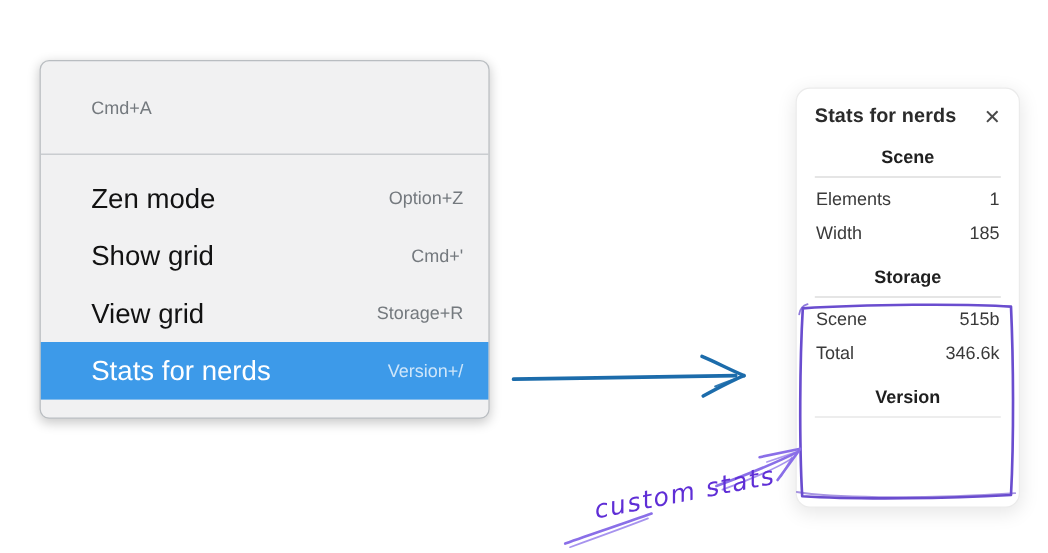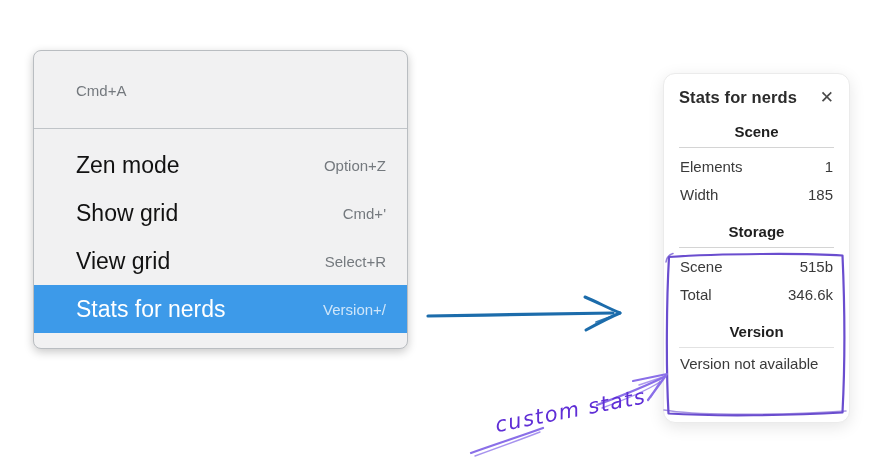--- a/index.html
+++ b/index.html
@@ -89,21 +89,21 @@
   <div class="menu-item">
     <span>Zen mode</span>
     <span class="shortcut">Option+Z</span>
   </div>
   <div class="menu-item">
     <span>Show grid</span>
     <span class="shortcut">Cmd+'</span>
   </div>
   <div class="menu-item">
     <span>View grid</span>
-    <span class="shortcut">Select+R</span>
+    <span class="shortcut">Storage+R</span>
   </div>
   <div class="menu-item selected" style="background-color: rgb(61, 154, 233);">
     <span>Stats for nerds</span>
     <span class="shortcut">Version+/</span>
   </div>
 </div>
 
 <div class="panel">
   <div class="panel-header">
     <span class="panel-title">Stats for nerds</span>
@@ -136,21 +136,20 @@
       <div class="stat-row">
         <span>Total</span>
         <span>346.6k</span>
       </div>
     </div>
   </div>
 
   <div>
     <div class="section-header">Version</div>
     <hr class="divider light">
-    <div class="version-note">Version not available</div>
   </div>
 </div>
 
 <svg class="overlay" viewBox="0 0 873 461">
 
   <g fill="none" stroke-linecap="round" stroke-linejoin="round" stroke="#1c6cab">
     <path d="M428 316 C 490 315, 555 314, 613 313" stroke-width="3.2"></path>
     <path d="M585 297 C 597 302, 608 308, 620 313" stroke-width="3"></path>
     <path d="M620 313 C 608 318, 597 324, 586 330" stroke-width="3"></path>
     <path d="M596 322 C 604 319, 612 316, 618 314" stroke-width="1.8" opacity="0.9"></path>

